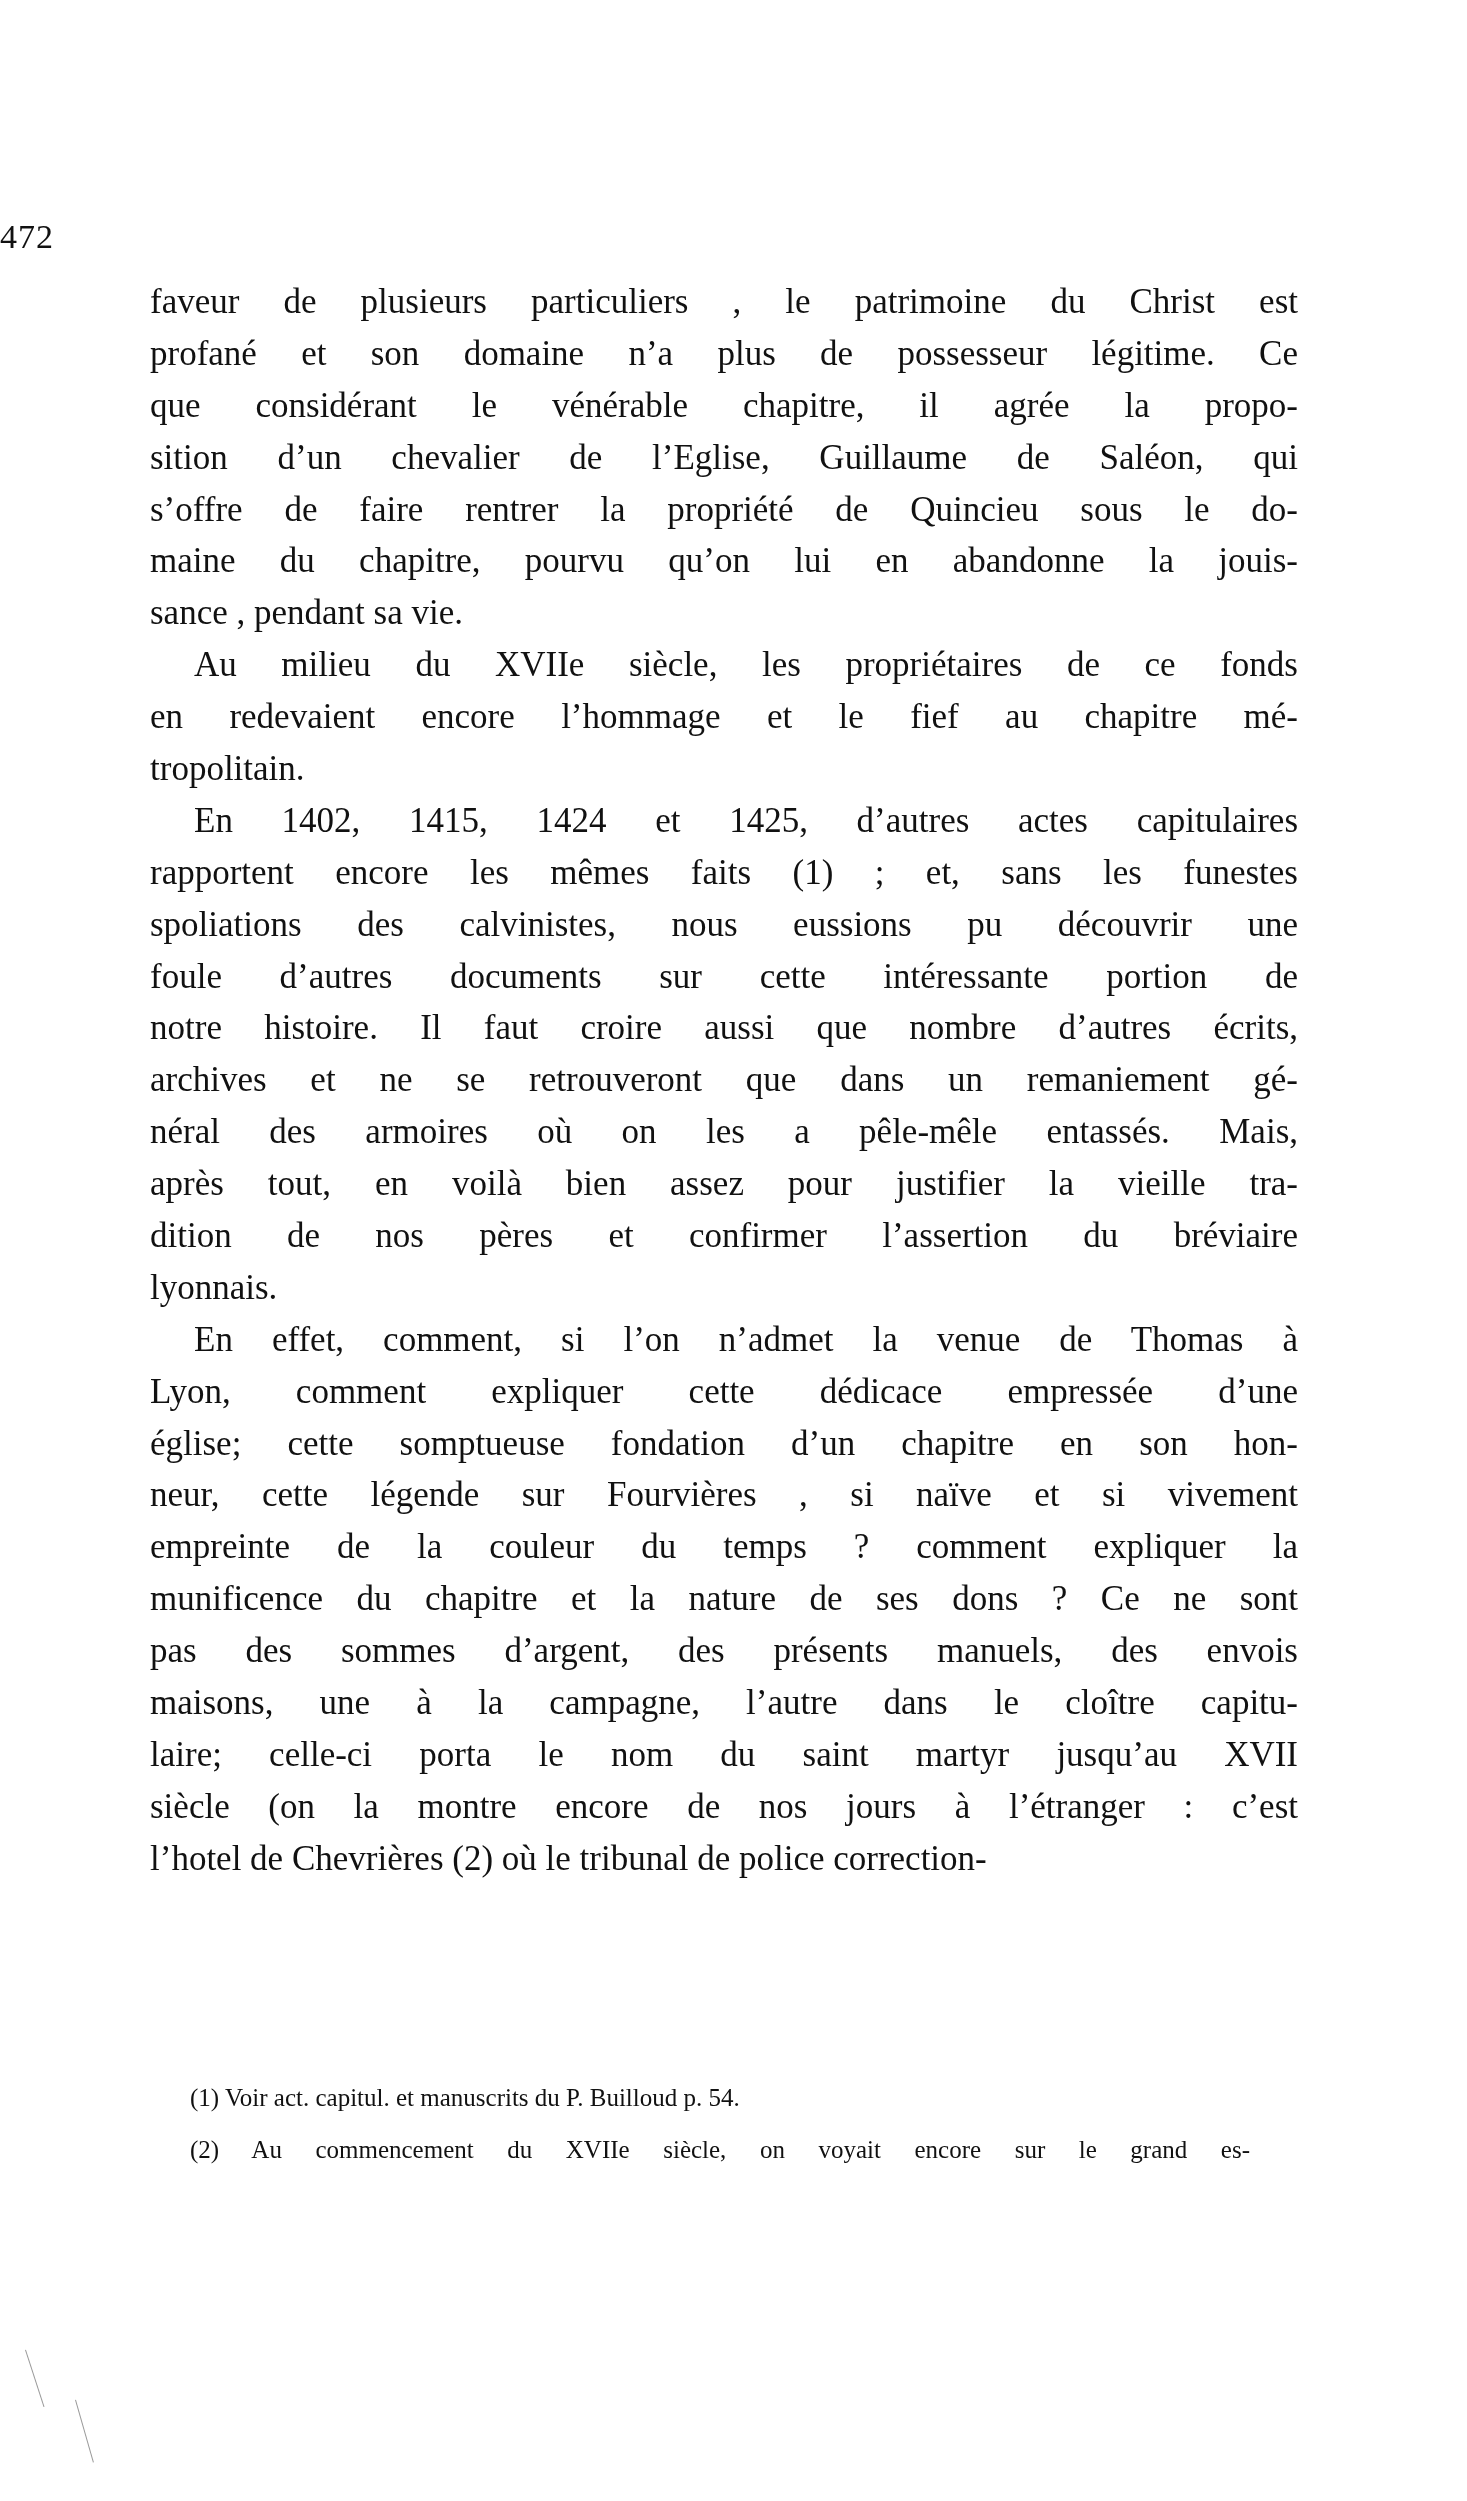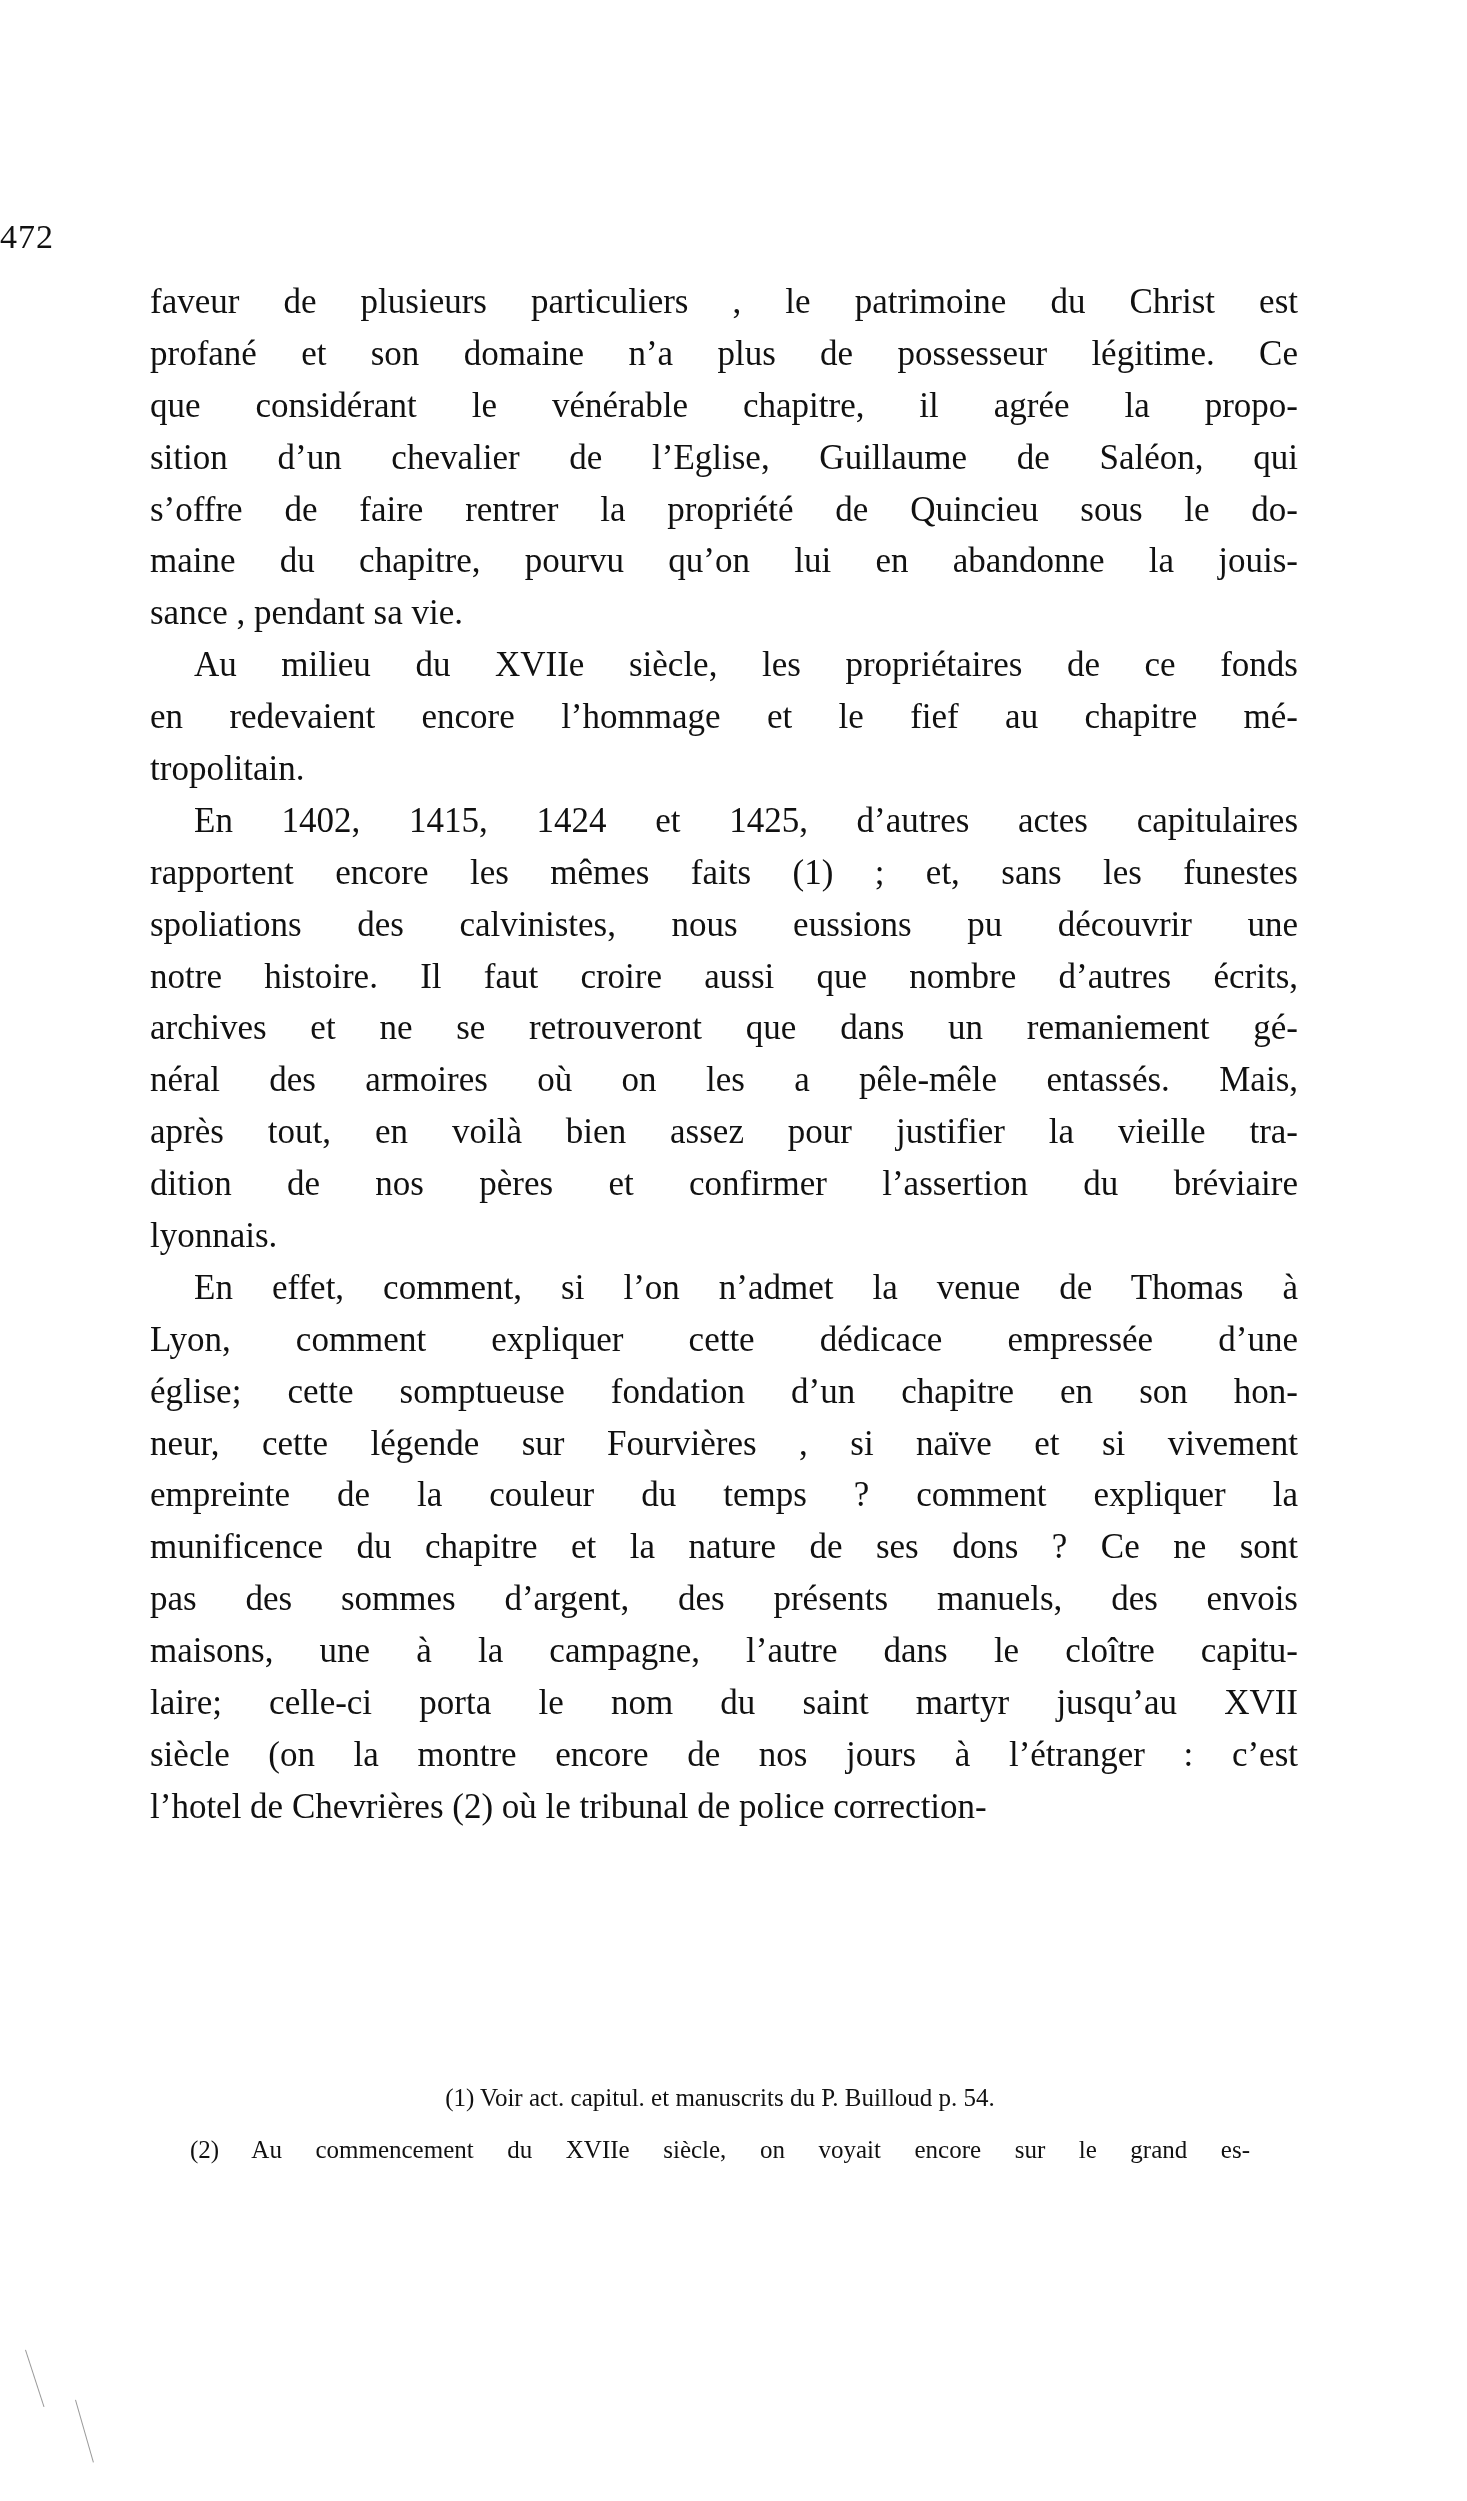--- a/index.html
+++ b/index.html
@@ -6,21 +6,21 @@
   body { width:1467px; height:2501px; position:relative; overflow:hidden;
          font-family:"Liberation Serif","DejaVu Serif",serif; color:#111; }
   .page-number { position:absolute; top:218px; left:0; width:1467px; 
                  font-size:34px; letter-spacing:1px; }
   .body-text { position:absolute; top:276px; left:150px; width:1148px; }
   .line { height:51.9px; line-height:51.9px; font-size:35px; white-space:nowrap;
           text-align:justify; text-align-last:justify; overflow:visible; }
   .line.last { text-align-last:left; }
   .line.indent { padding-left:44px; }
   .footnotes { position:absolute; top:2072px; left:190px; width:1060px; }
-  .fn { height:52px; line-height:52px; font-size:25px; white-space:nowrap;text-align:center; }
+  .fn { height:52px; line-height:52px; font-size:25px; white-space:nowrap; }
   .fn.justify { text-align:justify; text-align-last:justify; }
   .scratch { position:absolute; width:1px; background:#555; transform-origin:top left; }
 </style>
 </head>
 <body>
 
 <div class="page-number">472</div>
 
 <div class="body-text" id="body-text">
     <div>
@@ -34,20 +34,21 @@
     </div>
     <div>
       <div class="line indent">Au milieu du XVIIe siècle, les propriétaires de ce fonds</div>
       <div class="line">en redevaient encore l’hommage et le fief au chapitre mé-</div>
       <div class="line last">tropolitain.</div>
     </div>
     <div>
       <div class="line indent">En 1402, 1415, 1424 et 1425, d’autres actes capitulaires</div>
       <div class="line">rapportent encore les mêmes faits (1) ; et, sans les funestes</div>
       <div class="line">spoliations des calvinistes, nous eussions pu découvrir une</div>
+      <div class="line">foule d’autres documents sur cette intéressante portion de</div>
       <div class="line">notre histoire. Il faut croire aussi que nombre d’autres écrits,</div>
       <div class="line">archives et ne se retrouveront que dans un remaniement gé-</div>
       <div class="line">néral des armoires où on les a pêle-mêle entassés. Mais,</div>
       <div class="line">après tout, en voilà bien assez pour justifier la vieille tra-</div>
       <div class="line">dition de nos pères et confirmer l’assertion du bréviaire</div>
       <div class="line last">lyonnais.</div>
     </div>
     <div>
       <div class="line indent">En effet, comment, si l’on n’admet la venue de Thomas à</div>
       <div class="line">Lyon, comment expliquer cette dédicace empressée d’une</div>

